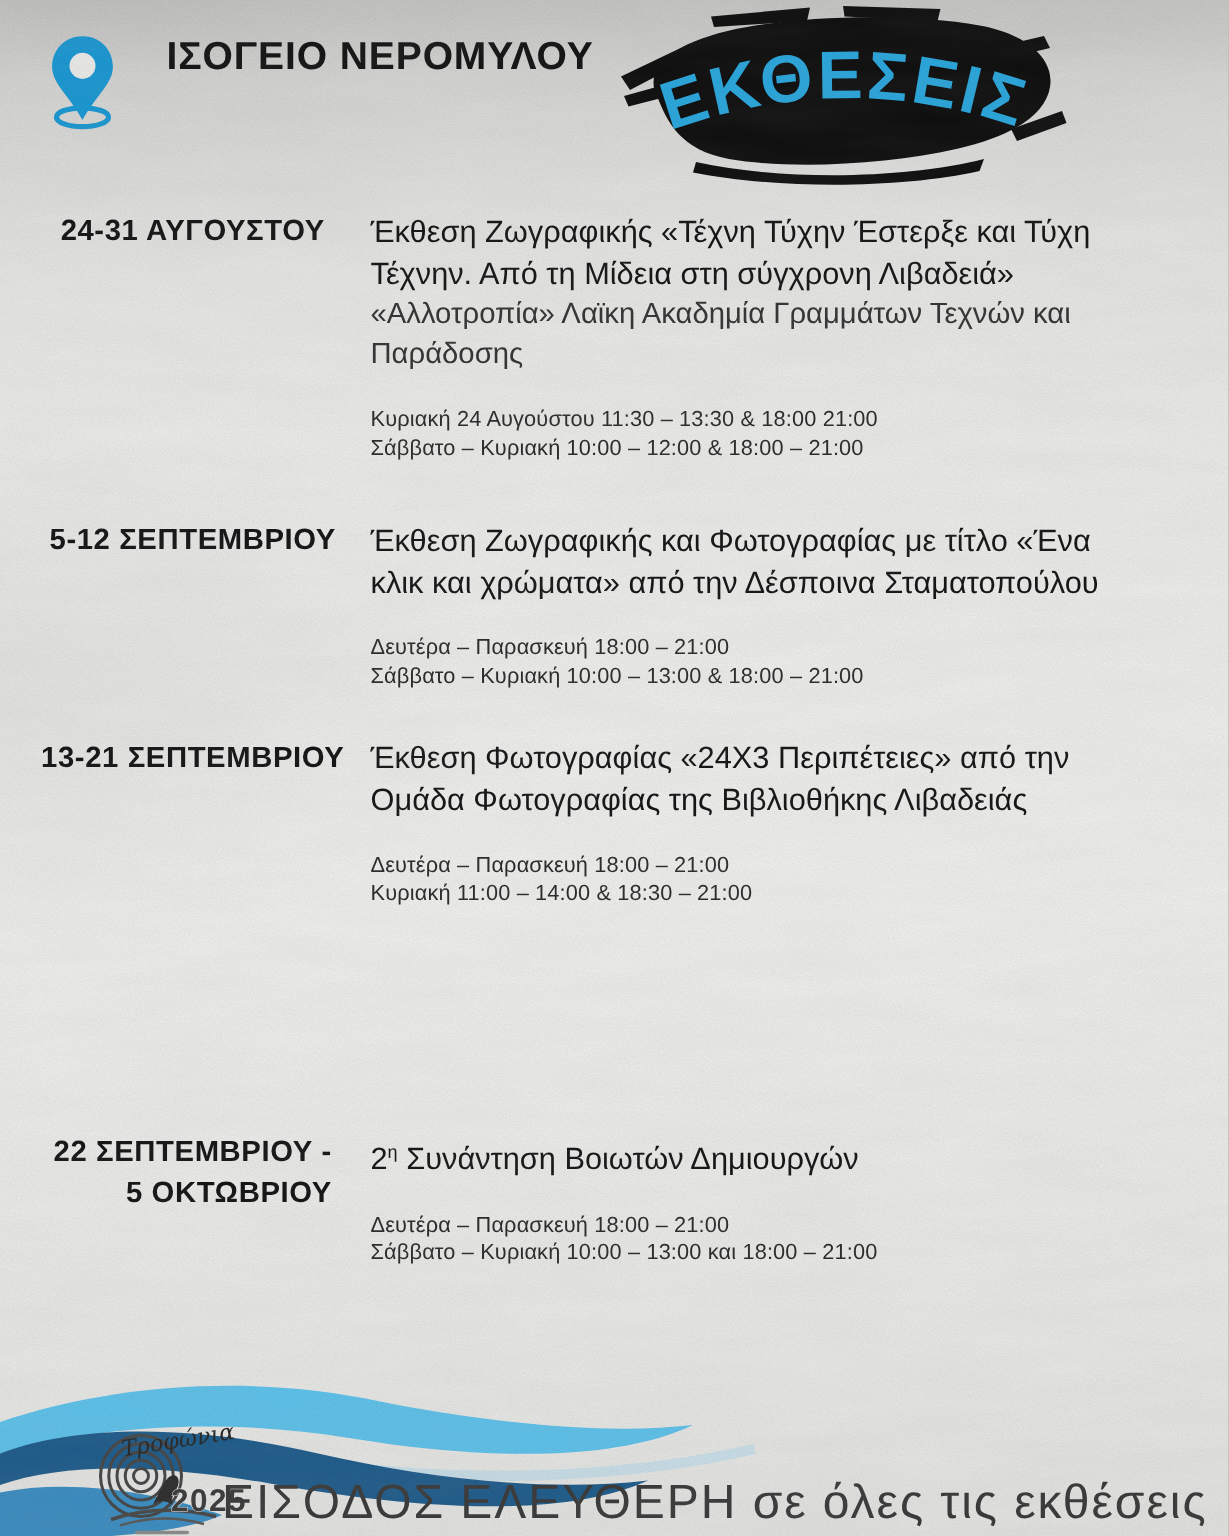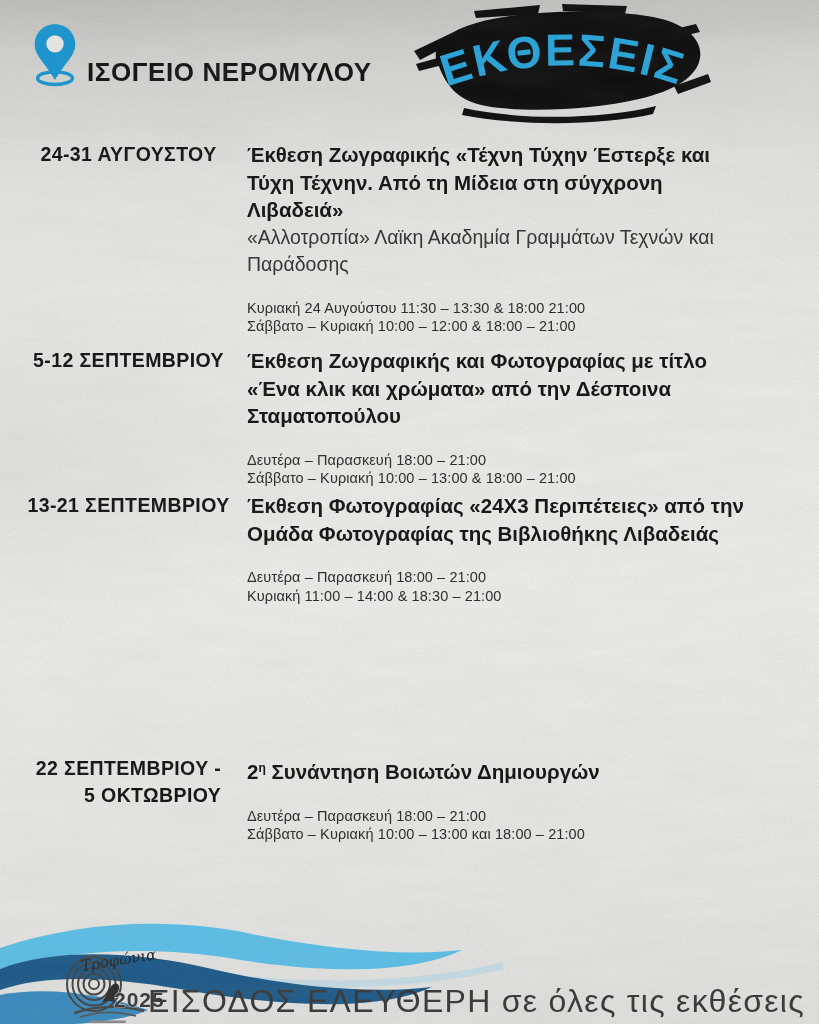--- a/index.html
+++ b/index.html
@@ -11,32 +11,32 @@
   .bg-shade{position:absolute;inset:0;pointer-events:none;
     background:
       radial-gradient(120% 30% at 10% 0%, rgba(120,120,118,0.18), rgba(120,120,118,0) 60%),
       radial-gradient(90% 22% at 85% 2%, rgba(130,130,128,0.14), rgba(130,130,128,0) 60%),
       radial-gradient(60% 25% at 0% 45%, rgba(140,140,138,0.10), rgba(140,140,138,0) 70%);
     z-index:1;}
   .texture{position:absolute;inset:0;z-index:6;pointer-events:none;}
   .content{position:absolute;inset:0;z-index:3;}
 
   
-  .location{position:absolute;left:28px;top:22px;display:flex;align-items:flex-end;gap:5px;}
+  .location{position:absolute;left:28px;top:22px;display:flex;align-items:flex-start;gap:29px;}
   .location .pin{width:54px;height:66px;flex:0 0 auto;}
   .location-title{font-weight:bold;font-size:26px;letter-spacing:0.6px;color:#141414;}
   .banner{position:absolute;left:412px;top:2px;width:302px;height:122px;}
   .banner-text{font-family:"Liberation Sans",sans-serif;font-weight:bold;font-size:45px;letter-spacing:2px;}
 
   
   .event{position:absolute;left:25px;width:745px;display:flex;align-items:flex-start;}
   .date-col{width:207px;display:flex;justify-content:center;flex:0 0 auto;}
   .date{font-weight:bold;font-size:19.5px;line-height:26.5px;letter-spacing:0.4px;color:#141414;white-space:pre-line;text-align:right;}
   .desc{margin-left:15px;width:497px;}
-  .title{font-weight:bold;font-size:20.5px;line-height:27.5px;color:#141414;}
+  .title{font-weight:normal;font-size:20.5px;line-height:27.5px;color:#141414;}
   .title sup{font-size:12px;vertical-align:7px;}
   .organizer{font-size:19.5px;line-height:27px;color:#343434;}
   .sched{margin-top:21px;font-size:14.5px;line-height:18.6px;color:#2b2b2b;letter-spacing:0.1px;}
 
   
   .free-entry{position:absolute;top:983px;right:14px;font-size:32px;letter-spacing:1.3px;color:#3a3a3a;z-index:4;}
   .waves{position:absolute;left:0;bottom:0;width:505px;height:116px;z-index:2;}
   .logo{position:absolute;left:58px;top:950px;width:132px;height:74px;z-index:4;}
 </style>
 </head>

